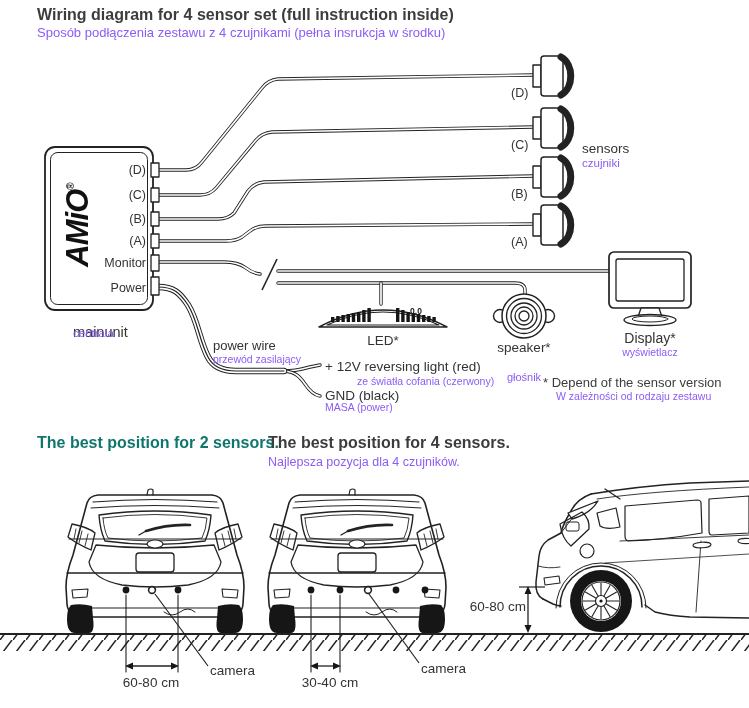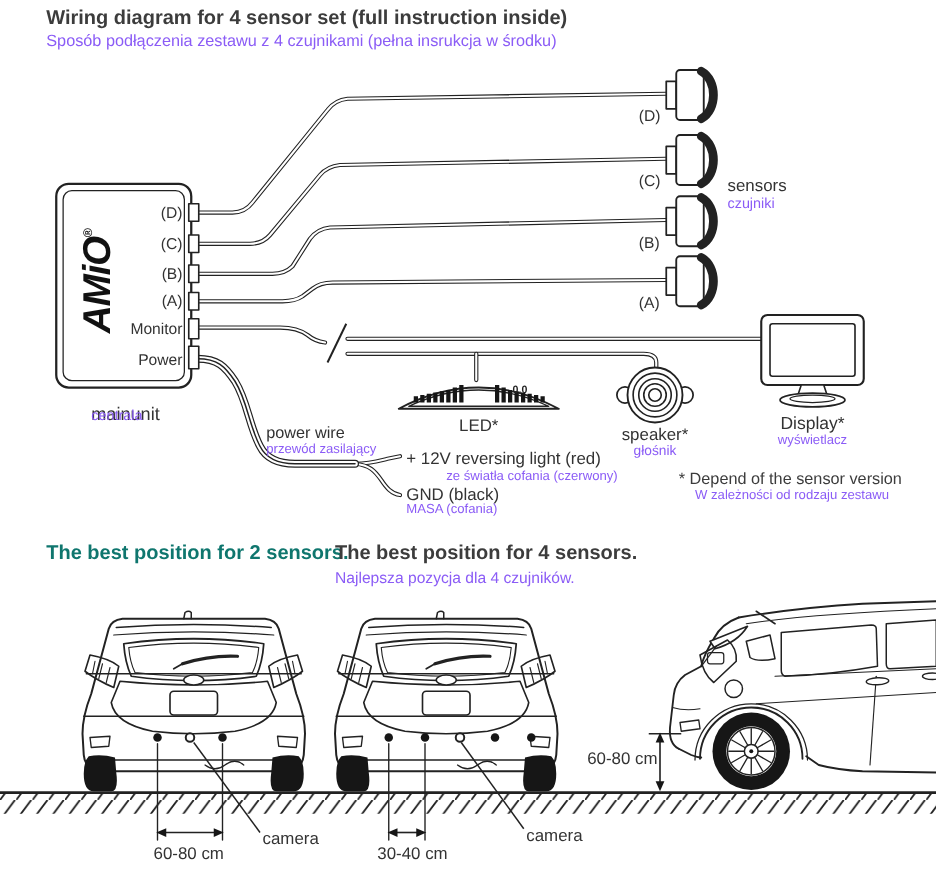--- a/index.html
+++ b/index.html
@@ -264,31 +264,31 @@
   <div class="lbl" style="left:511px;top:138px;font-size:12.5px;">(C)</div>
   <div class="lbl" style="left:511px;top:187px;font-size:12.5px;">(B)</div>
   <div class="lbl" style="left:511px;top:235px;font-size:12.5px;">(A)</div>
   <div class="lbl" style="left:582px;top:141px;font-size:13.5px;">sensors</div>
   <div class="lbl muted" style="left:582px;top:157px;font-size:11.5px;">czujniki</div>
 
   <div class="lbl" style="left:369px;top:307px;width:30px;text-align:center;font-size:8.5px;font-weight:bold;color:#222;margin-left:32px;">0.0</div>
   <div class="lbl" style="left:353px;top:333px;width:60px;text-align:center;font-size:13.5px;">LED*</div>
 
   <div class="lbl" style="left:489px;top:340px;width:70px;text-align:center;font-size:13.5px;">speaker*</div>
-  <div class="lbl muted" style="left:489px;top:355px;width:70px;text-align:center;font-size:11px;">głośnik</div>
+  <div class="lbl muted" style="left:489px;top:371px;width:70px;text-align:center;font-size:11px;">głośnik</div>
 
   <div class="lbl" style="left:610px;top:331px;width:80px;text-align:center;font-size:14px;">Display*</div>
   <div class="lbl muted" style="left:610px;top:347px;width:80px;text-align:center;font-size:10.5px;">wyświetlacz</div>
 
   <div class="lbl" style="left:213px;top:339px;font-size:13px;">power wire</div>
   <div class="lbl muted" style="left:213px;top:354px;font-size:10.5px;">przewód zasilający</div>
   <div class="lbl" style="left:325px;top:359px;font-size:13.5px;">+ 12V reversing light (red)</div>
   <div class="lbl muted" style="left:357px;top:376px;font-size:10.5px;">ze światła cofania (czerwony)</div>
   <div class="lbl" style="left:325px;top:388px;font-size:13.5px;">GND (black)</div>
-  <div class="lbl muted" style="left:325px;top:402px;font-size:10.5px;">MASA (cofania)</div>
+  <div class="lbl muted" style="left:325px;top:402px;font-size:10.5px;">MASA (power)</div>
 
   <div class="lbl" style="left:543px;top:376px;font-size:13px;color:#3c3c3c;">* Depend of the sensor version</div>
   <div class="lbl muted" style="left:556px;top:391px;font-size:10.5px;">W zależności od rodzaju zestawu</div>
 
   <div class="lbl" style="left:37px;top:434px;font-size:16px;font-weight:bold;color:#0f766e;">The best position for 2 sensors.</div>
   <div class="lbl" style="left:268px;top:434px;font-size:16px;font-weight:bold;color:#3c3c3c;">The best position for 4 sensors.</div>
   <div class="lbl muted" style="left:268px;top:455px;font-size:12.5px;">Najlepsza pozycja dla 4 czujników.</div>
 
   <div class="lbl" style="left:111px;top:675px;width:80px;text-align:center;font-size:13.5px;">60-80 cm</div>
   <div class="lbl" style="left:210px;top:663px;font-size:13.5px;">camera</div>

